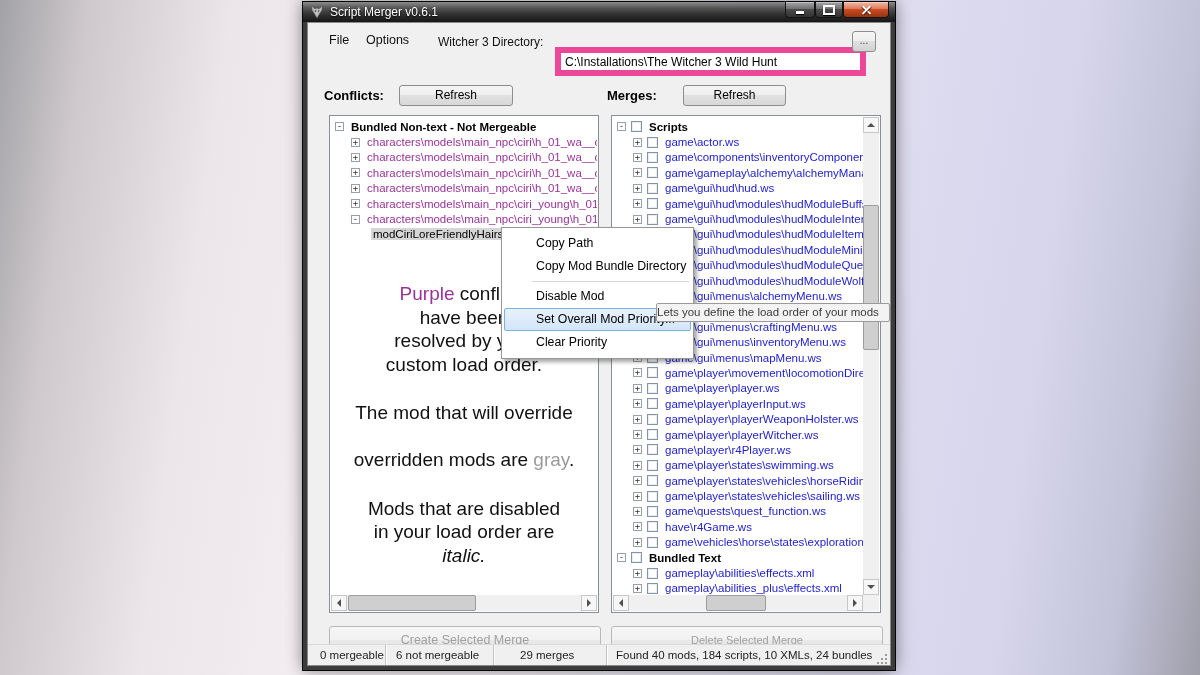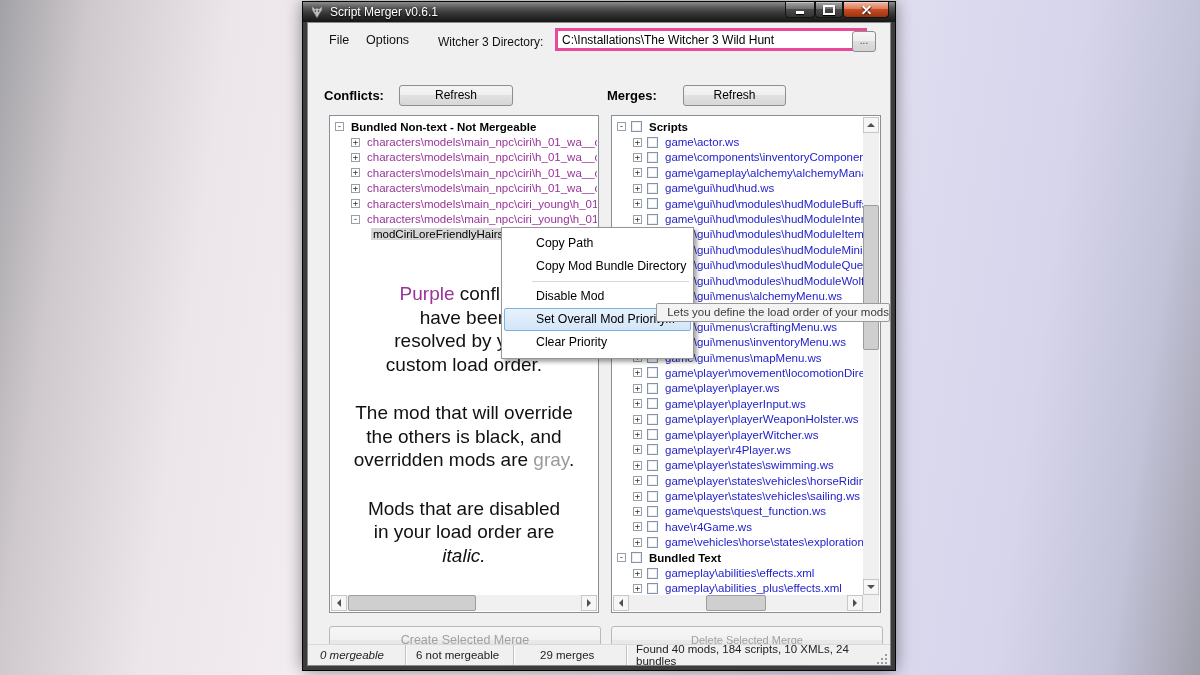--- a/index.html
+++ b/index.html
@@ -28,22 +28,22 @@
   .glyph-x::before,.glyph-x::after{content:"";position:absolute;left:-1px;top:3.5px;
     width:11px;height:2px;background:#fff;box-shadow:0 1px 1px rgba(0,0,0,.6);}
   .glyph-x::before{transform:rotate(45deg);} .glyph-x::after{transform:rotate(-45deg);}
   .frame{position:absolute;left:0;top:20px;right:0;bottom:0;
     border-left:4px solid #3c3c3c;border-right:4px solid #3c3c3c;border-bottom:4px solid #3c3c3c;}
   .client{position:absolute;inset:0;background:#f0f0f0;box-shadow:inset 0 0 0 1px #8a8a8a;}
   
   .menubar-item{position:absolute;top:8px;height:20px;line-height:20px;font-size:12.5px;
     padding:0 7px;color:#111;}
   .dir-label{position:absolute;left:131px;top:13px;font-size:12px;color:#111;}
-  .dir-input{position:absolute;left:248px;top:6px;width:286px;height:17px;
-    border:3px solid #ec4899;font-size:12px;padding:0 16px 0 4px;color:#000;background:#fff;
+  .dir-input{position:absolute;left:248px;top:25px;width:286px;height:17px;
+    border:6px solid #ec4899;font-size:12px;padding:0 9px 0 4px;color:#000;background:#fff;
     font-family:"Liberation Sans",sans-serif;}
   .browse-btn{position:absolute;left:545px;top:9px;width:22px;height:19px;
     background:linear-gradient(#f5f5f5,#eee 45%,#dfdfdf 46%,#d3d3d3);
     border:1px solid #8e8e8e;border-radius:3px;font-size:10px;color:#444;
     text-align:center;line-height:17px;}
   
   .sec-label{position:absolute;font-size:13px;font-weight:bold;color:#000;}
   .btn{position:absolute;background:linear-gradient(#f4f4f4,#efefef 45%,#e2e2e2 46%,#d7d7d7);
     border:1px solid #8e8e8e;border-radius:3px;font-size:12px;color:#000;
     text-align:center;}
@@ -92,27 +92,27 @@
   
   .ctx-menu{position:absolute;left:194px;top:205px;width:193px;background:#fff;
     border:1px solid #979797;box-shadow:3px 3px 4px rgba(0,0,0,.35);padding:4px 2px;
     z-index:50;box-sizing:border-box;}
   .ctx-item{height:21px;line-height:21px;font-size:12.3px;color:#000;padding-left:31px;
     border:1px solid transparent;border-radius:2px;}
   .ctx-item.highlighted{background:linear-gradient(#e8f1fb,#d2e6f9);border-color:#7db2e0;}
   .ctx-sep{height:1px;background:#d7d7d7;margin:3px 2px 3px 28px;}
   .tooltip{position:absolute;left:349px;top:281px;width:234px;height:19px;box-sizing:border-box;
     background:#f3f3f3;border:1px solid #9a9a9a;border-radius:2px;font-size:11.5px;
-    line-height:17px;text-align:right;color:#3c3c3c;z-index:60;white-space:nowrap;}
+    line-height:17px;text-align:left;color:#3c3c3c;z-index:60;white-space:nowrap;}
   
   .statusbar{position:absolute;left:1px;right:1px;bottom:1px;height:20px;background:#f0f0f0;
     border-top:1px solid #d9d9d9;display:flex;align-items:center;font-size:11.5px;color:#222;}
   .st{height:100%;display:flex;align-items:center;box-sizing:border-box;
     border-right:1px solid #c3c3c3;box-shadow:1px 0 0 #fff;}
-  .st.s1{width:98px;padding-left:12px;font-style:italic;}
+  .st.s1{width:78px;padding-left:12px;}
   .st.s2{width:108px;padding-left:10px;}
   .st.s3{width:113px;padding-left:26px;}
   .st.s4{flex:1;padding-left:9px;border-right:none;box-shadow:none;}
   .grip{width:12px;height:12px;margin-right:2px;align-self:flex-end;
     background:
      radial-gradient(circle at 10px 2px,#9a9a9a 1px,transparent 1.5px),
      radial-gradient(circle at 10px 6px,#9a9a9a 1px,transparent 1.5px),
      radial-gradient(circle at 6px 6px,#9a9a9a 1px,transparent 1.5px),
      radial-gradient(circle at 10px 10px,#9a9a9a 1px,transparent 1.5px),
      radial-gradient(circle at 6px 10px,#9a9a9a 1px,transparent 1.5px),
@@ -197,21 +197,21 @@
 
           <div class="annotation">
             <p>
               <span class="purple">Purple</span><span> conflicts</span><br>
               <span>have been</span><br>
               <span>resolved by your</span><br>
               <span>custom load order.</span>
             </p>
             <p>
               <span>The mod that will override</span><br>
-              <span>the others is black, and</span><br>
+              <br>
               <span>overridden mods are </span><span class="grayw">gray</span><span>.</span>
             </p>
             <p>
               <span>Mods that are disabled</span><br>
               <span>in your load order are</span><br>
               <span class="ital">italic</span><span class="ital">.</span>
             </p>
           </div>
 
           <div class="hscroll">

